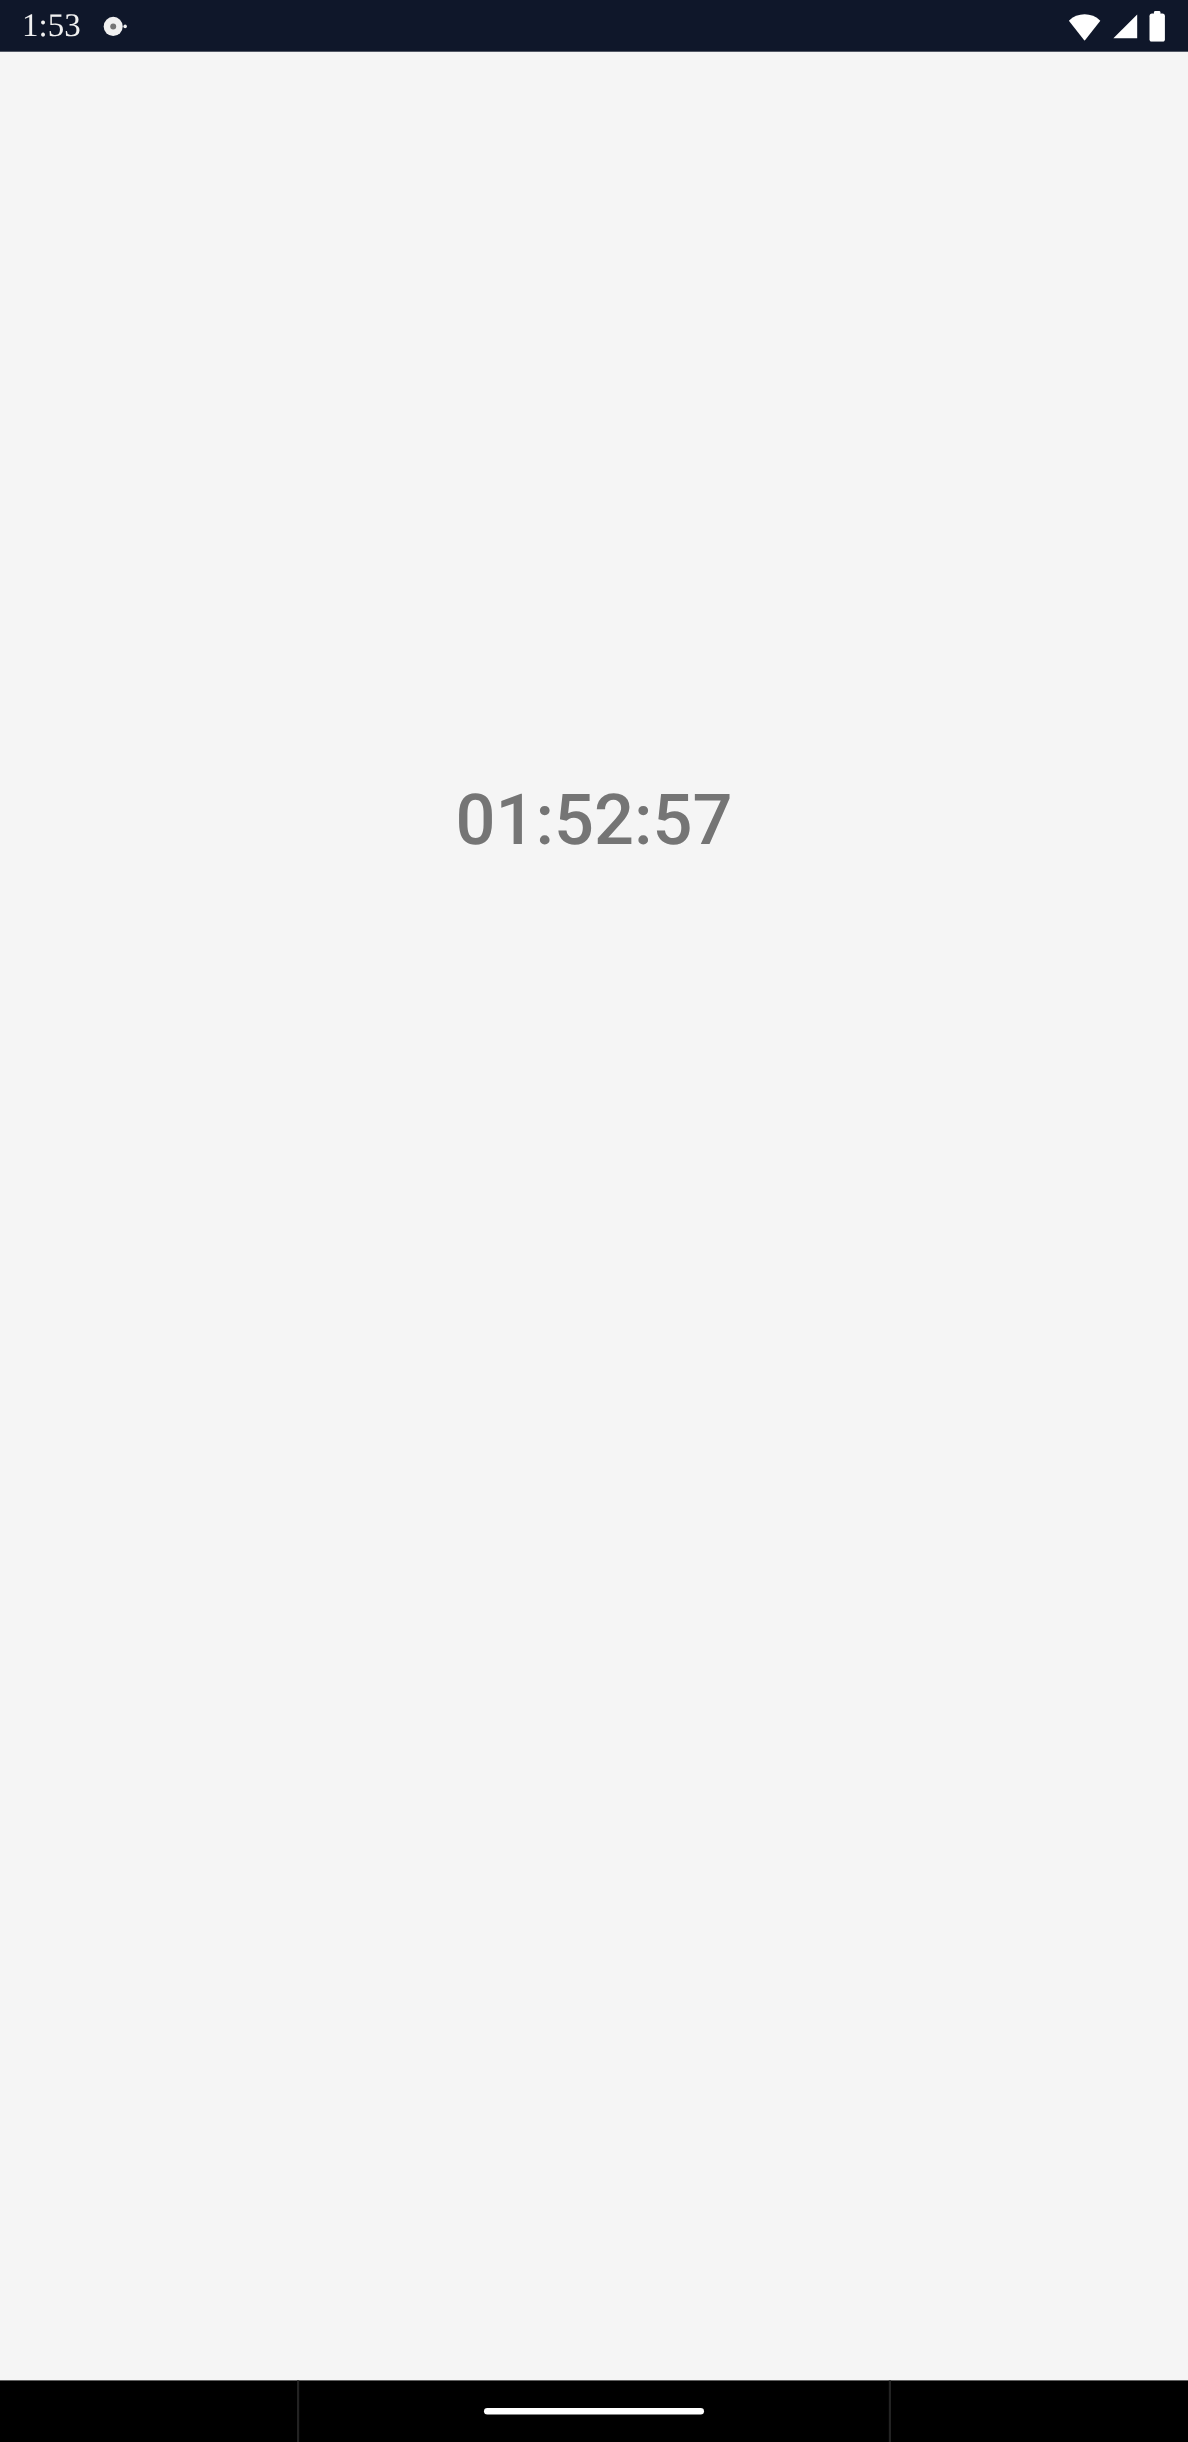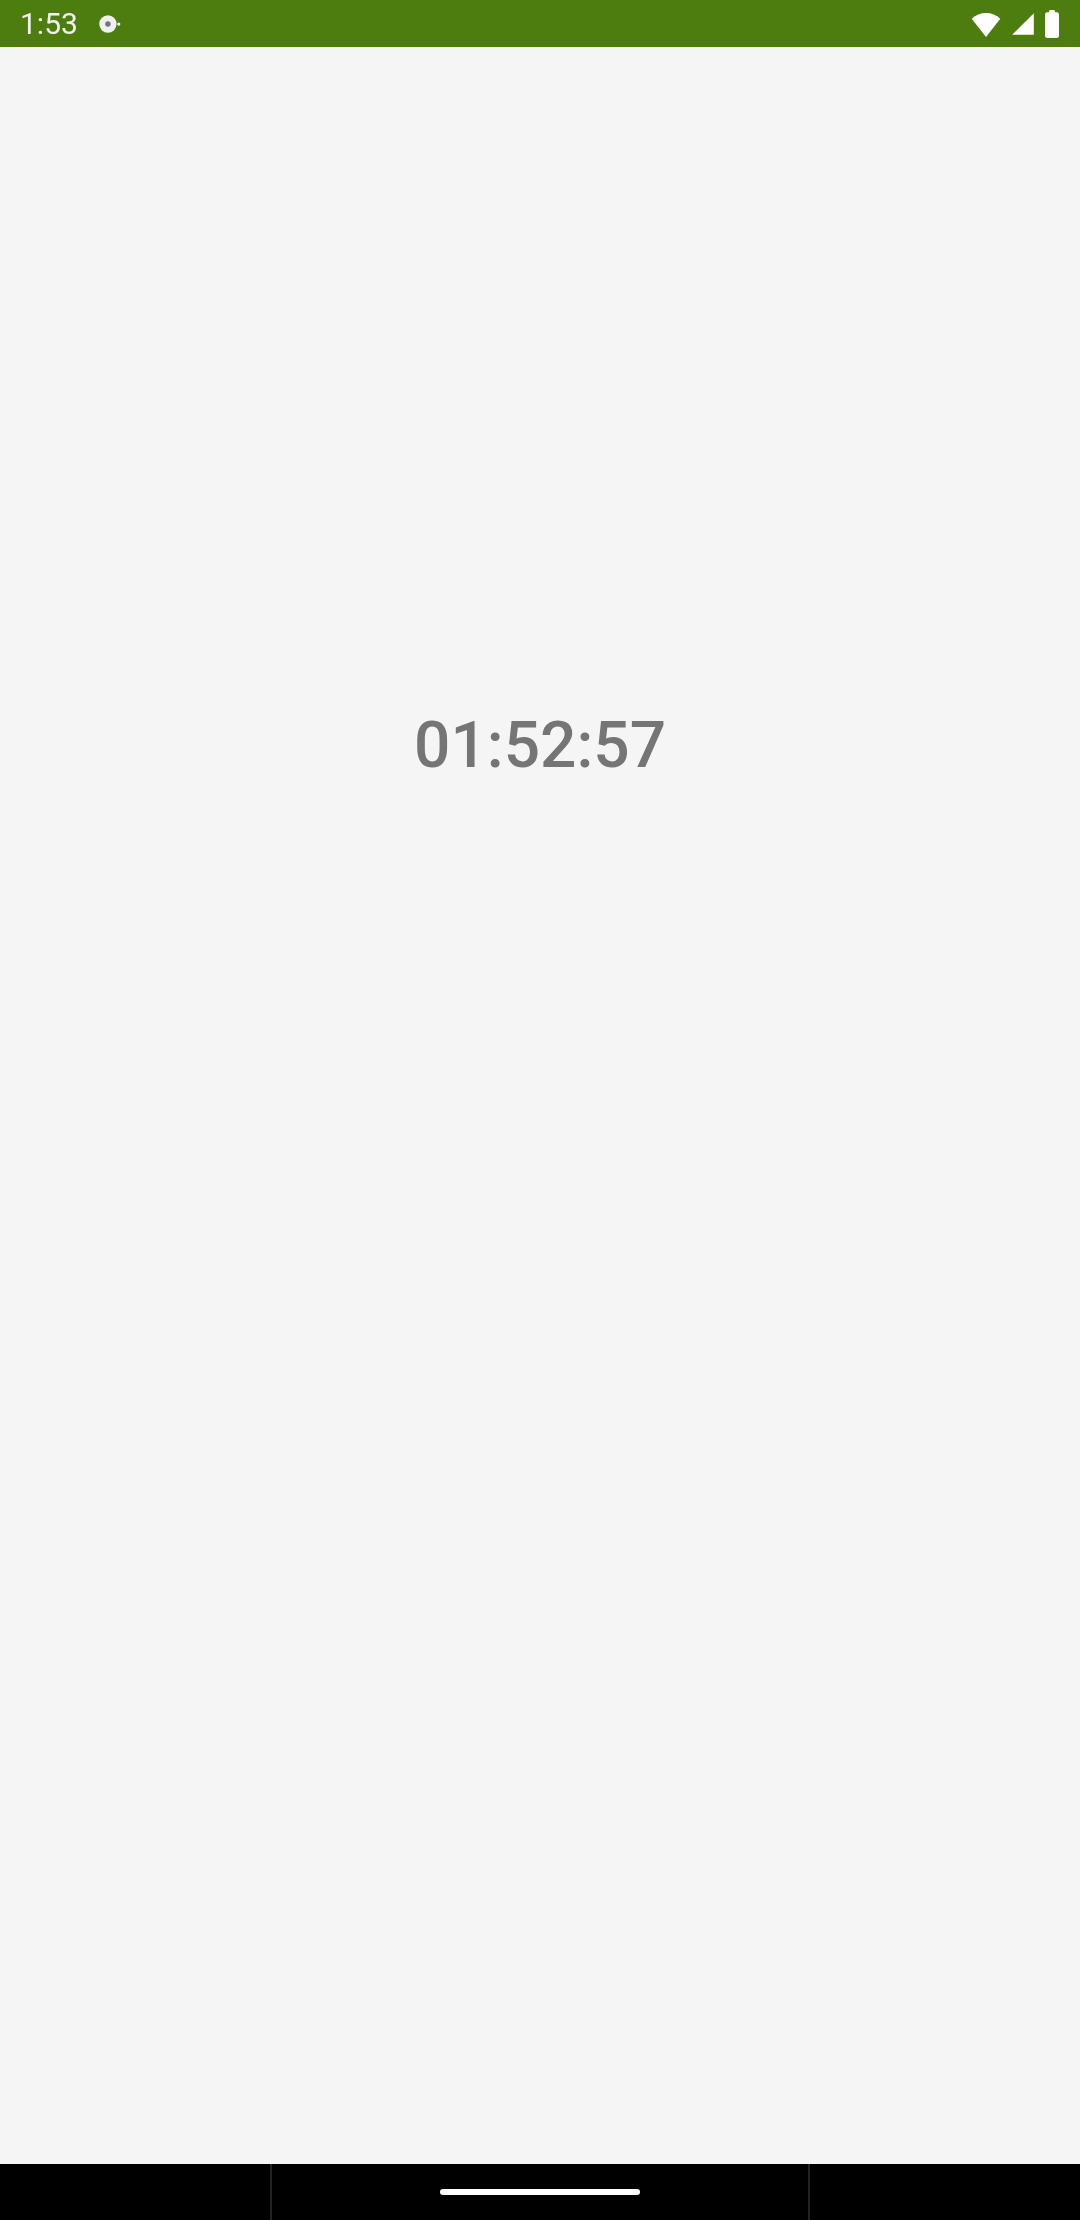--- a/index.html
+++ b/index.html
@@ -11,26 +11,27 @@
       width: 1080px;
       height: 2220px;
       font-family: Roboto, -apple-system, BlinkMacSystemFont, 'Segoe UI', sans-serif;
       background: #f5f5f5;
       overflow: hidden;
       position: relative;
     }
     .status-bar {
       width: 100%;
       height: 47px;
-      background: #4d7c0f;
+      background: #0f172a;
       display: flex;
       align-items: center;
       justify-content: space-between;
       padding: 0 20px;
       color: #fff;
+      font-family: Liberation Serif, serif;
     }
     .status-left {
       display: flex;
       align-items: center;
       gap: 18px;
     }
     .status-time {
       font-size: 30px;
       font-weight: 400;
       color: #f0f0f0;

